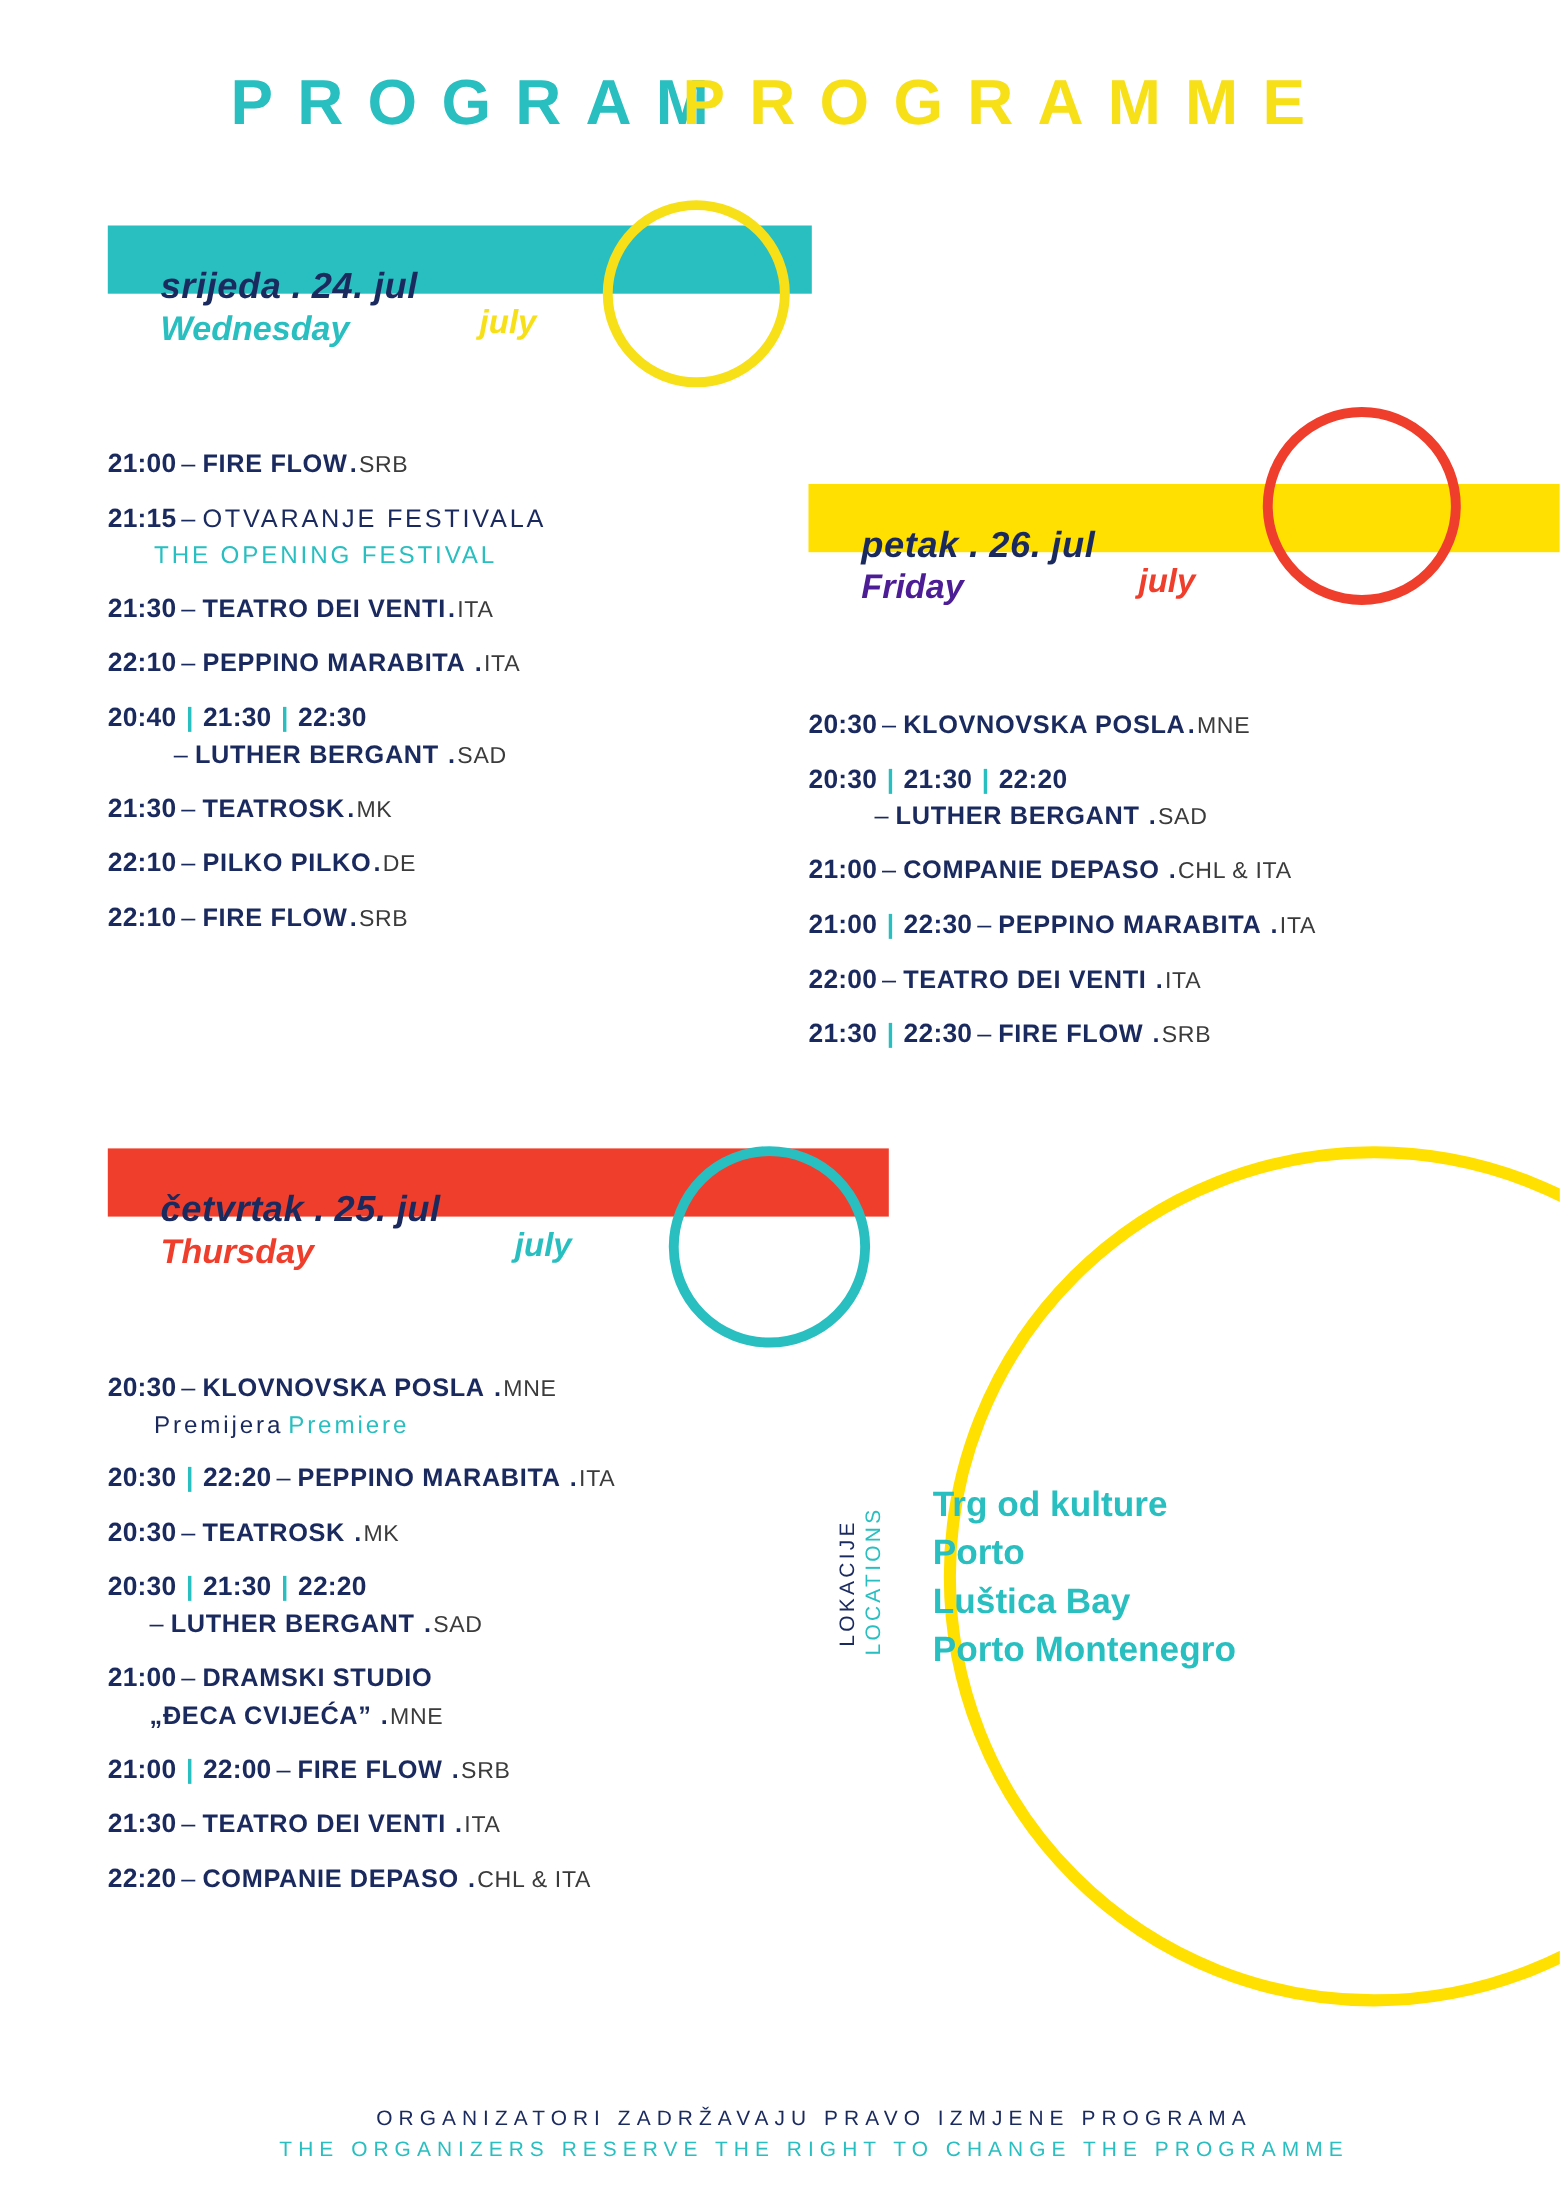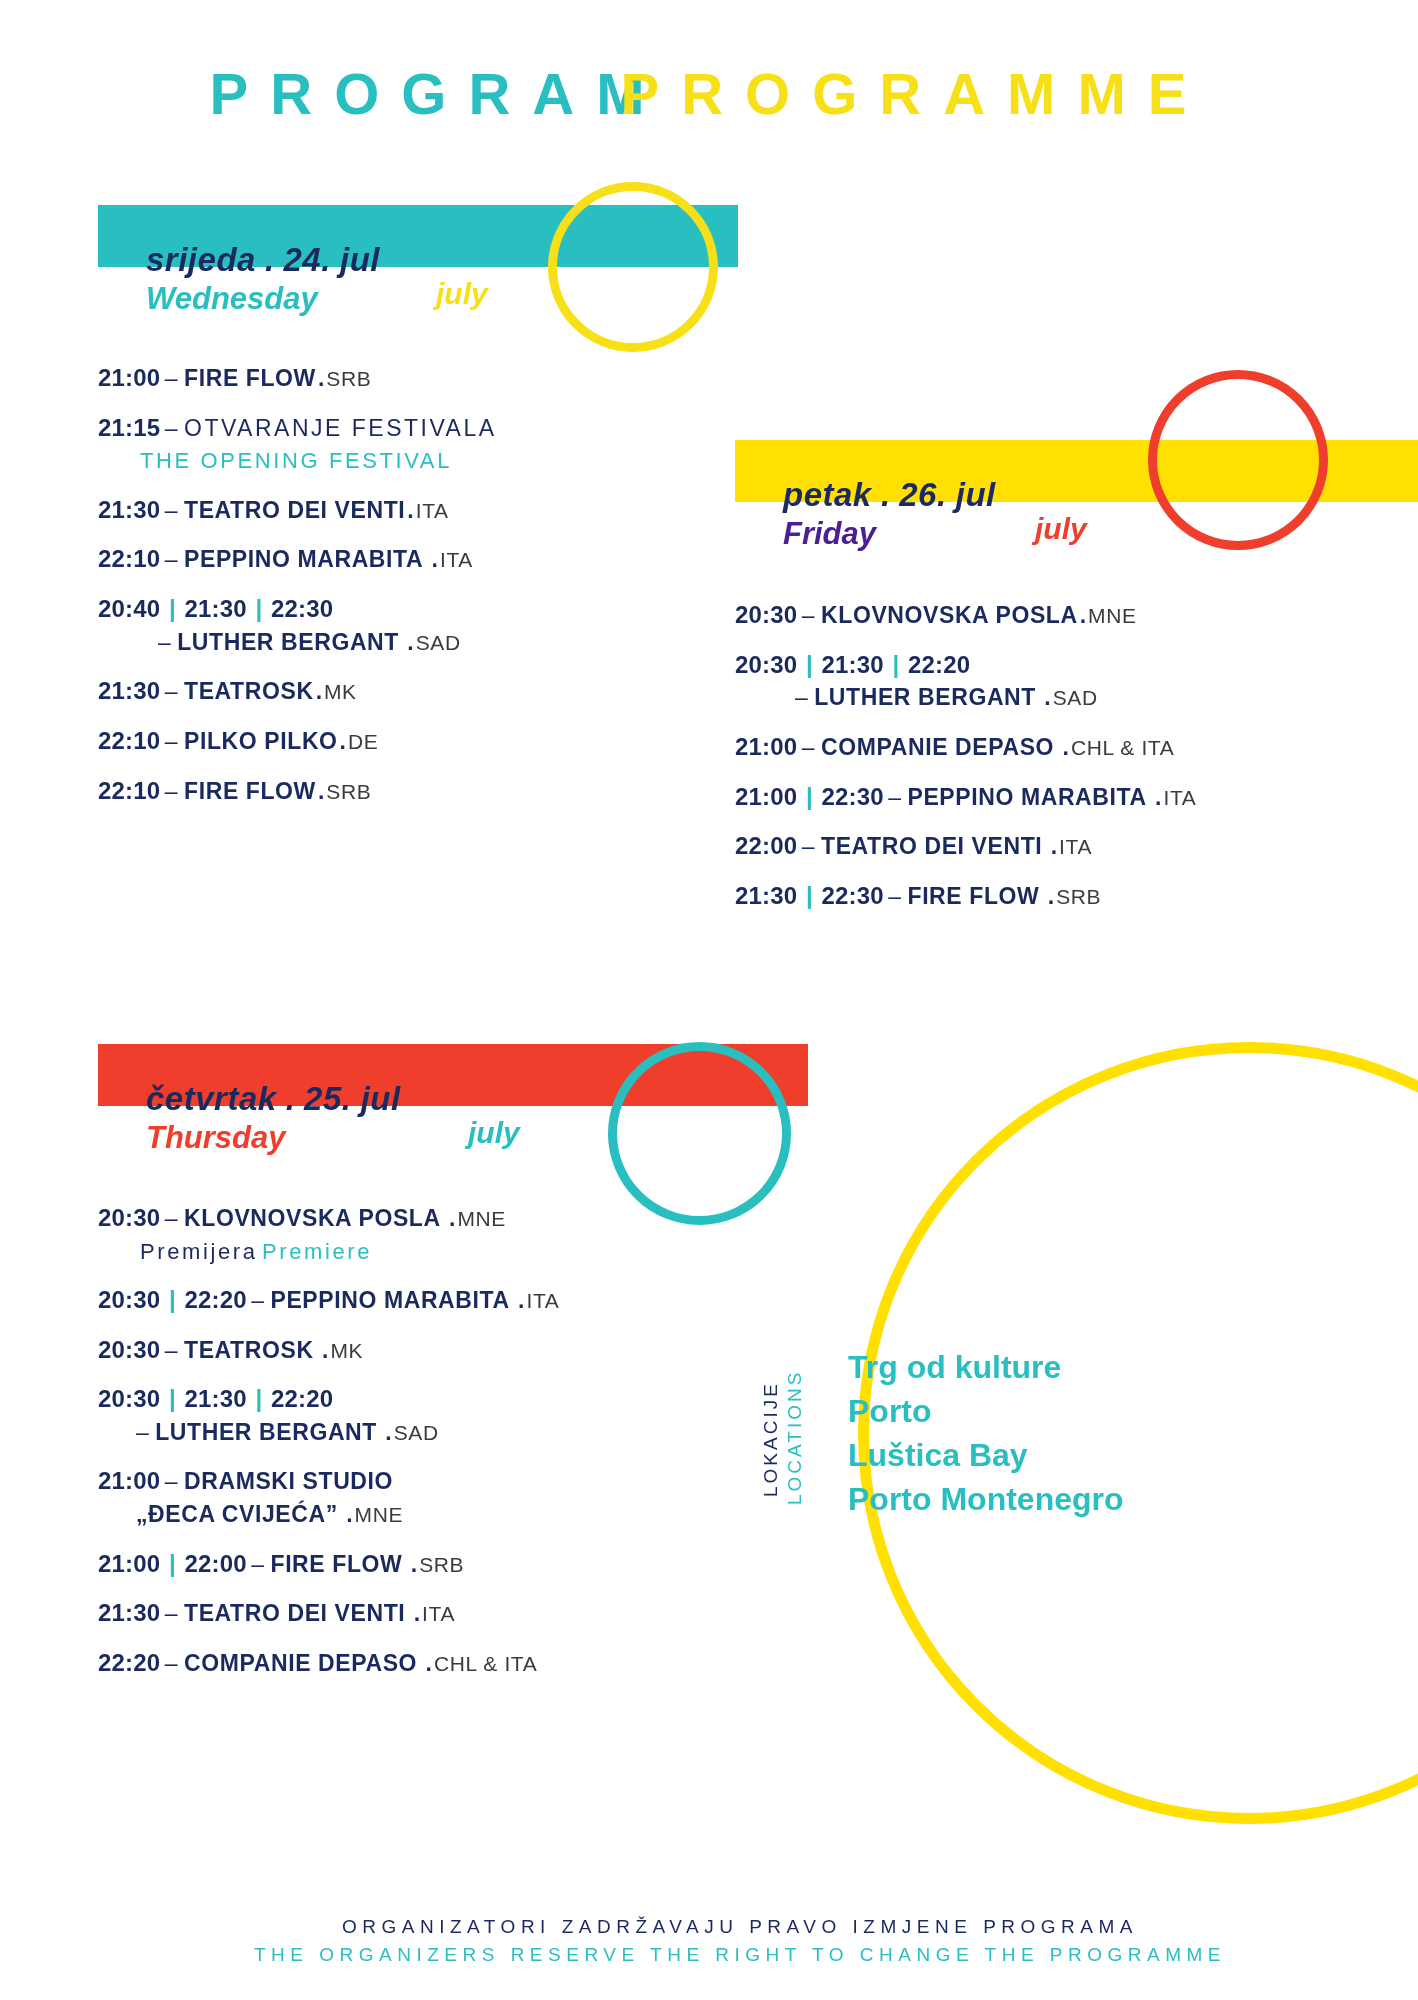--- a/index.html
+++ b/index.html
@@ -90,20 +90,21 @@
   .circle {
     position: absolute;
     border-radius: 50%;
     background: transparent;
   }
 
   
   .sched {
     position: absolute;
     width: 640px;
+    margin-top: 44px;
   }
   .row {
     margin-bottom: 19px;
     line-height: 1.28;
   }
   .time {
     font-size: 24px;
     font-weight: bold;
     color: #1b2a5e;
     letter-spacing: 0.2px;

